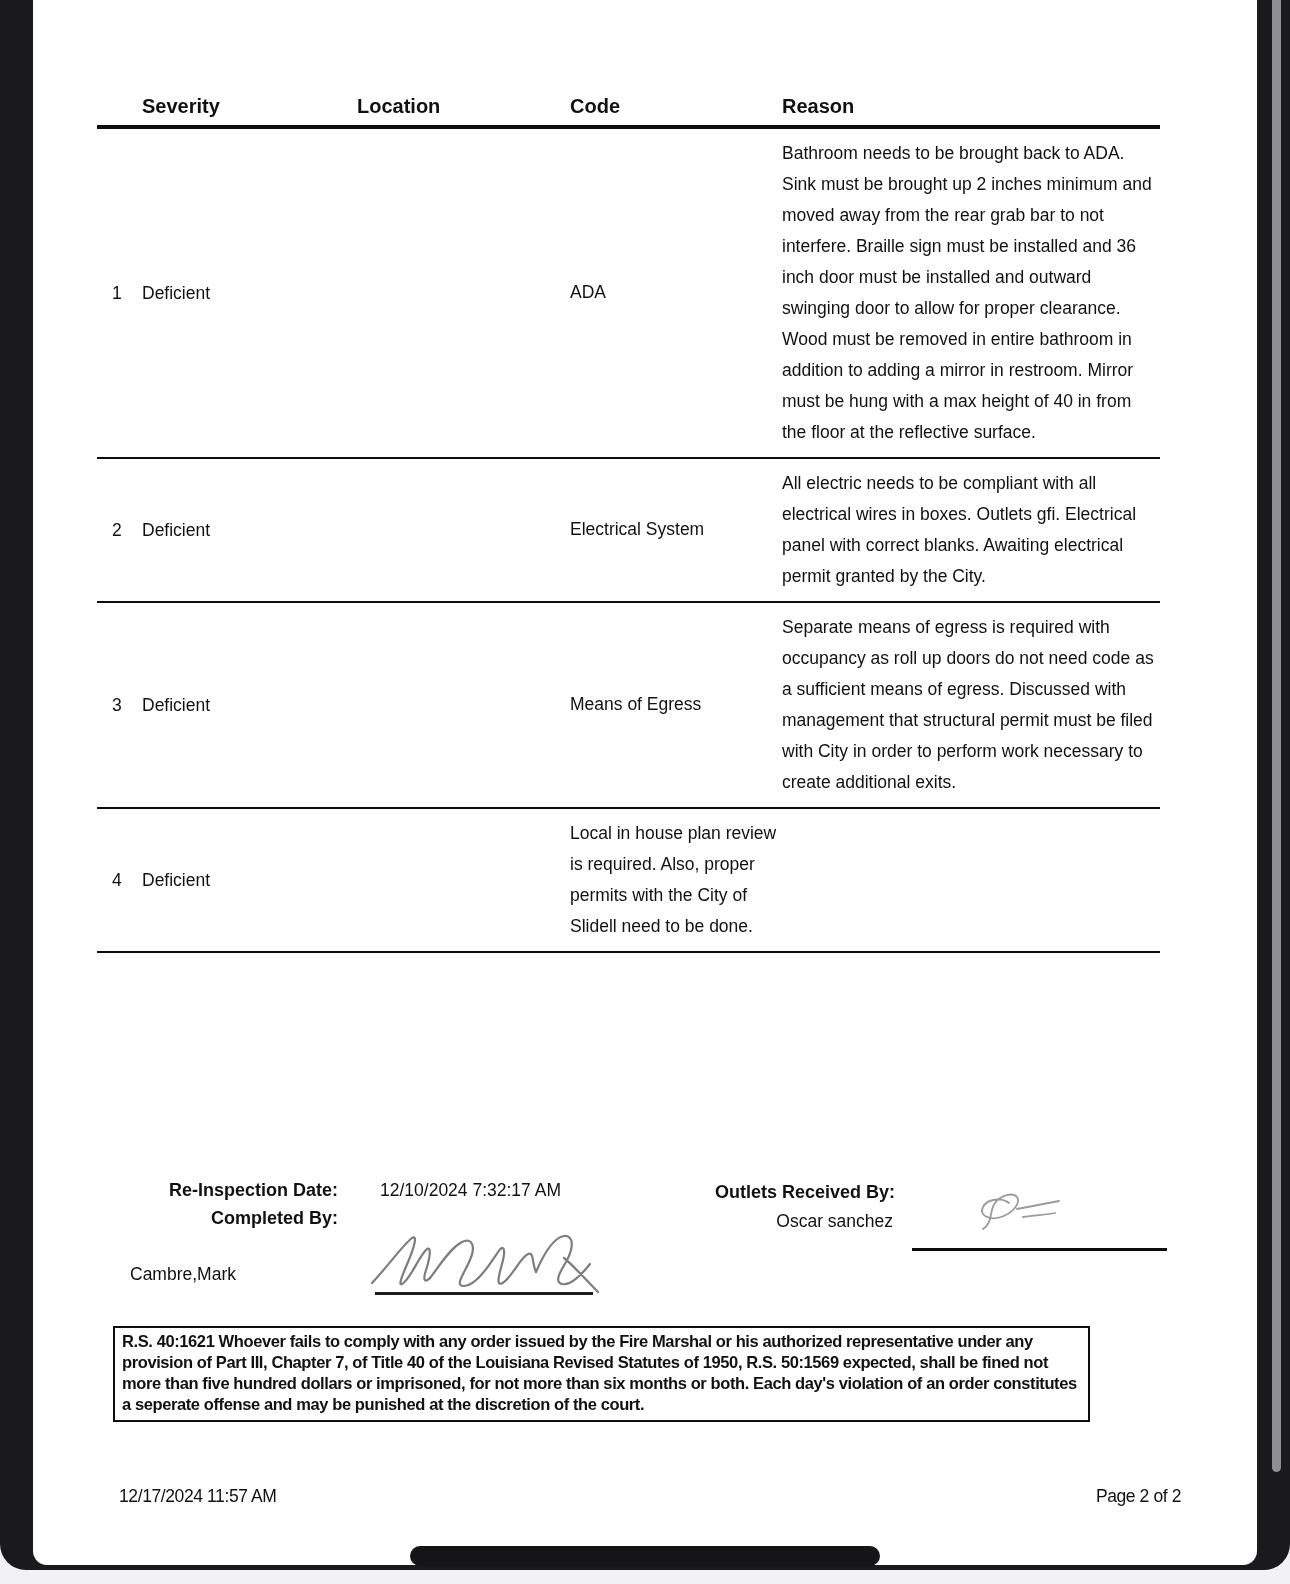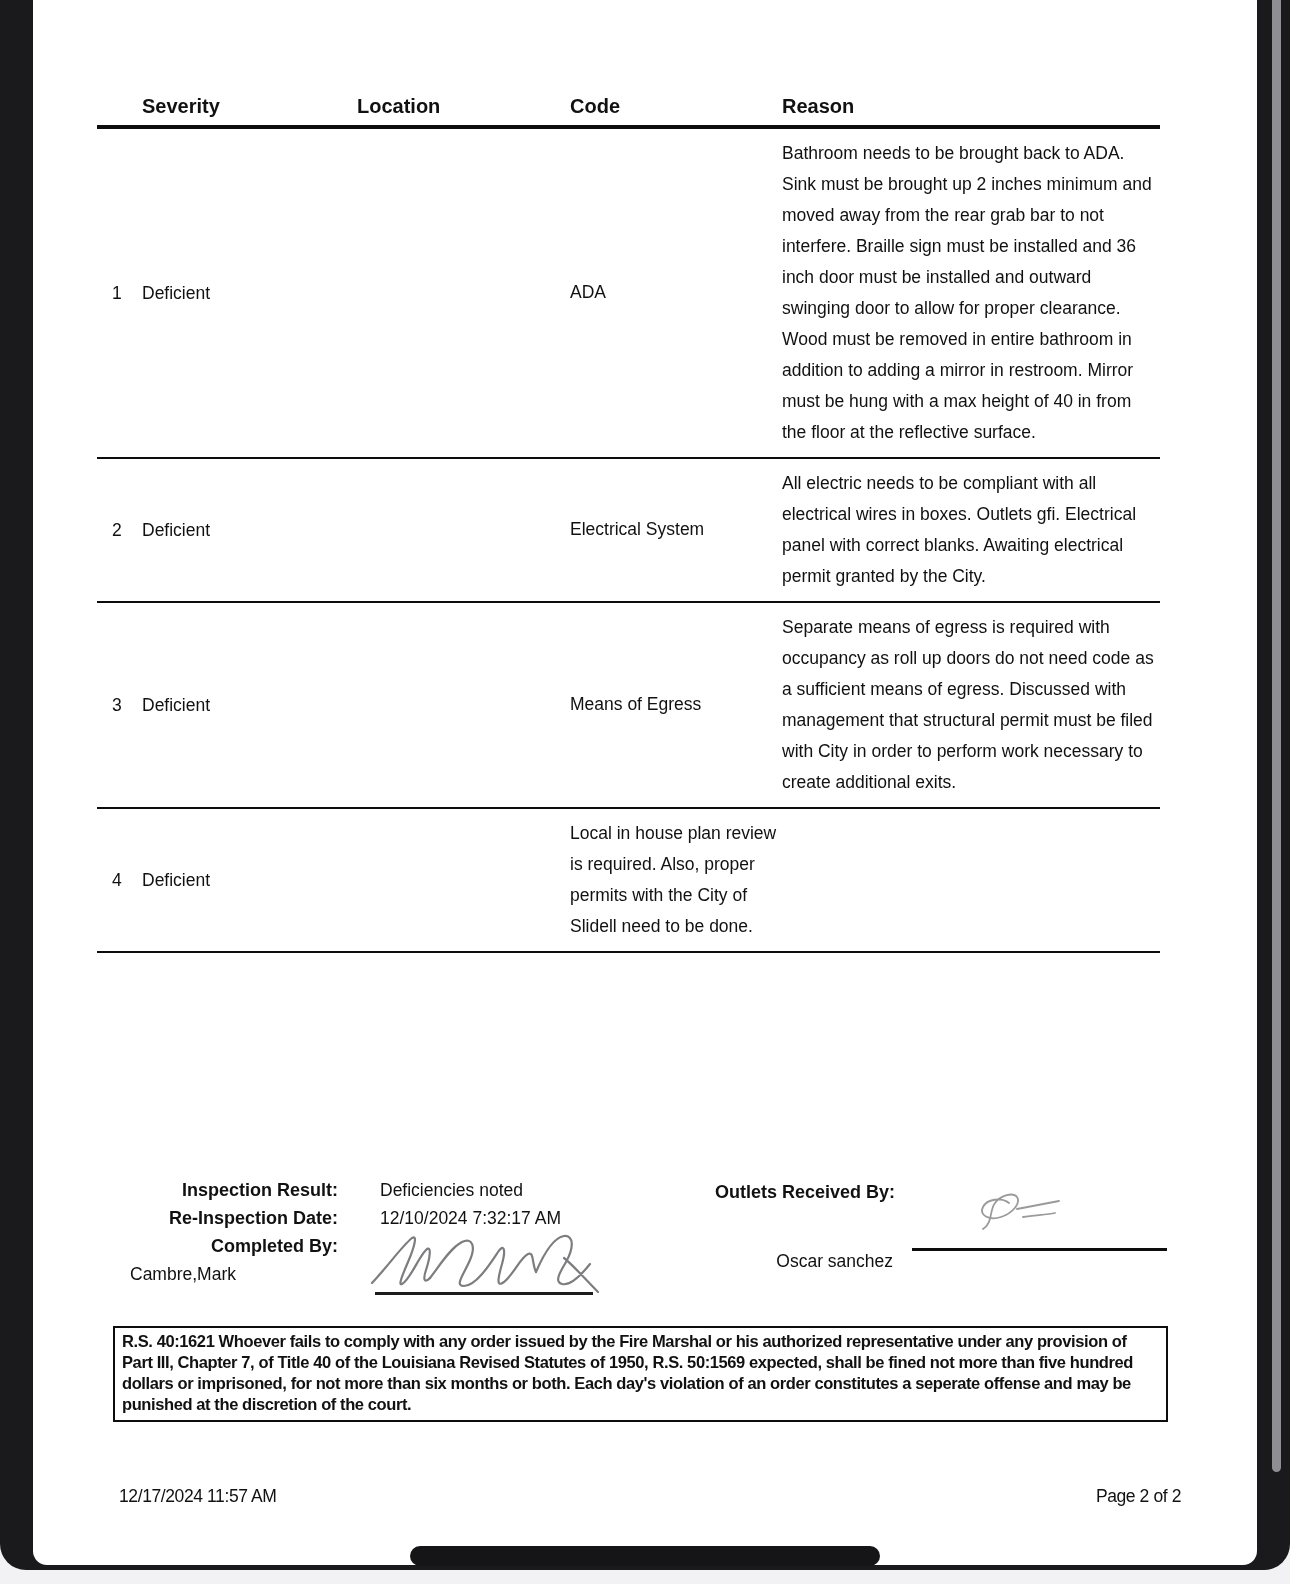--- a/index.html
+++ b/index.html
@@ -58,27 +58,27 @@
   
   .sum-left{position:absolute;left:60px;top:1180px;width:560px;}
   .sum-line{display:flex;height:28px;align-items:flex-start;}
   .sum-label{width:245px;text-align:right;font-weight:bold;font-size:18px;}
   .sum-value{padding-left:42px;font-size:17.5px;}
   .completed-name{position:absolute;left:97px;top:1264px;font-size:17.5px;}
   .sig-cambre{position:absolute;left:335px;top:1228px;}
   .sig-cambre-line{position:absolute;left:342px;top:1292px;width:218px;height:3px;background:#1c1c1c;}
 
   .sum-right-label{position:absolute;left:600px;top:1182px;width:262px;text-align:right;font-weight:bold;font-size:18px;}
-  .sum-right-value{position:absolute;left:600px;top:1211px;width:260px;text-align:right;font-size:17.5px;margin-top:40px;}
+  .sum-right-value{position:absolute;left:600px;top:1211px;width:260px;text-align:right;font-size:17.5px;}
   .sig-oscar{position:absolute;left:930px;top:1183px;}
   .sig-oscar-line{position:absolute;left:879px;top:1248px;width:255px;height:3px;background:#0d0d0d;}
 
   
   .legal-box{
-    position:absolute;left:80px;top:1326px;width:1055px;box-sizing:border-box;
+    position:absolute;left:80px;top:1326px;width:977px;box-sizing:border-box;
     border:2.5px solid #0d0d0d;
     padding:3px 7px 5px 7px;
     font-weight:bold;font-size:16.5px;line-height:21px;letter-spacing:-0.4px;
   }
 
   
   .page-meta{
     position:absolute;left:74px;top:1486px;width:1062px;
     display:flex;justify-content:space-between;
     font-size:17.5px;letter-spacing:-0.4px;margin-left:12px;
@@ -126,24 +126,20 @@
       <div class="t-row r4">
         <div class="num">4</div>
         <div class="cell-severity">Deficient</div>
         <div class="cell-location"></div>
         <div class="cell-reason">Local in house plan review is required. Also, proper permits with the City of Slidell need to be done.</div>
       </div>
     </div>
 
     <div class="sum-left">
       <div class="sum-line">
-        <div class="sum-label">Inspection Result:</div>
-        <div class="sum-value">Deficiencies noted</div>
-      </div>
-      <div class="sum-line">
         <div class="sum-label">Re-Inspection Date:</div>
         <div class="sum-value">12/10/2024 7:32:17 AM</div>
       </div>
       <div class="sum-line">
         <div class="sum-label">Completed By:</div>
       </div>
     </div>
 
     <div class="completed-name">Cambre,Mark</div>
 

